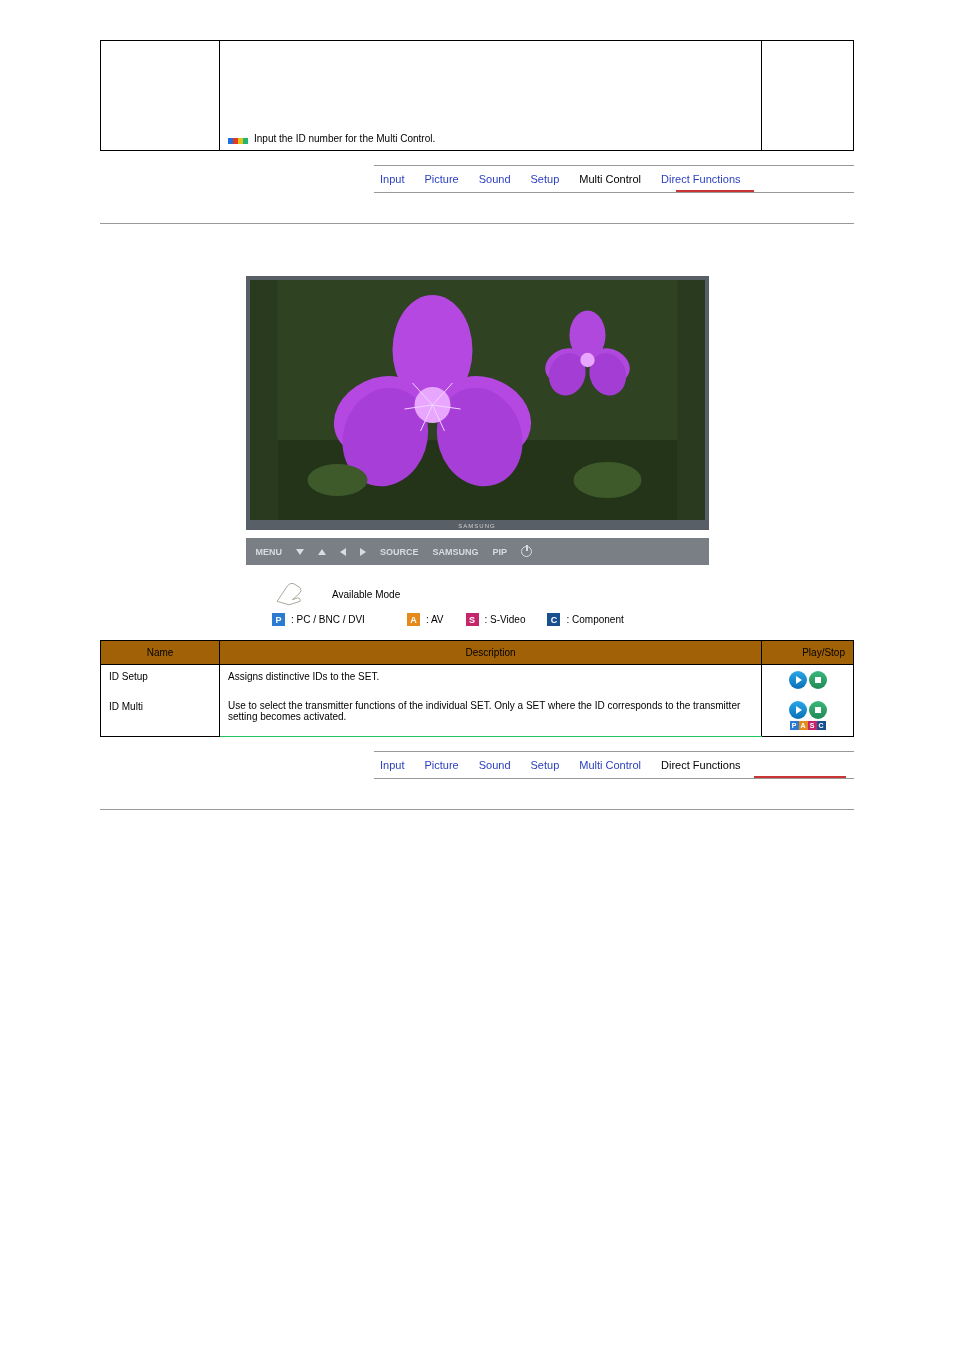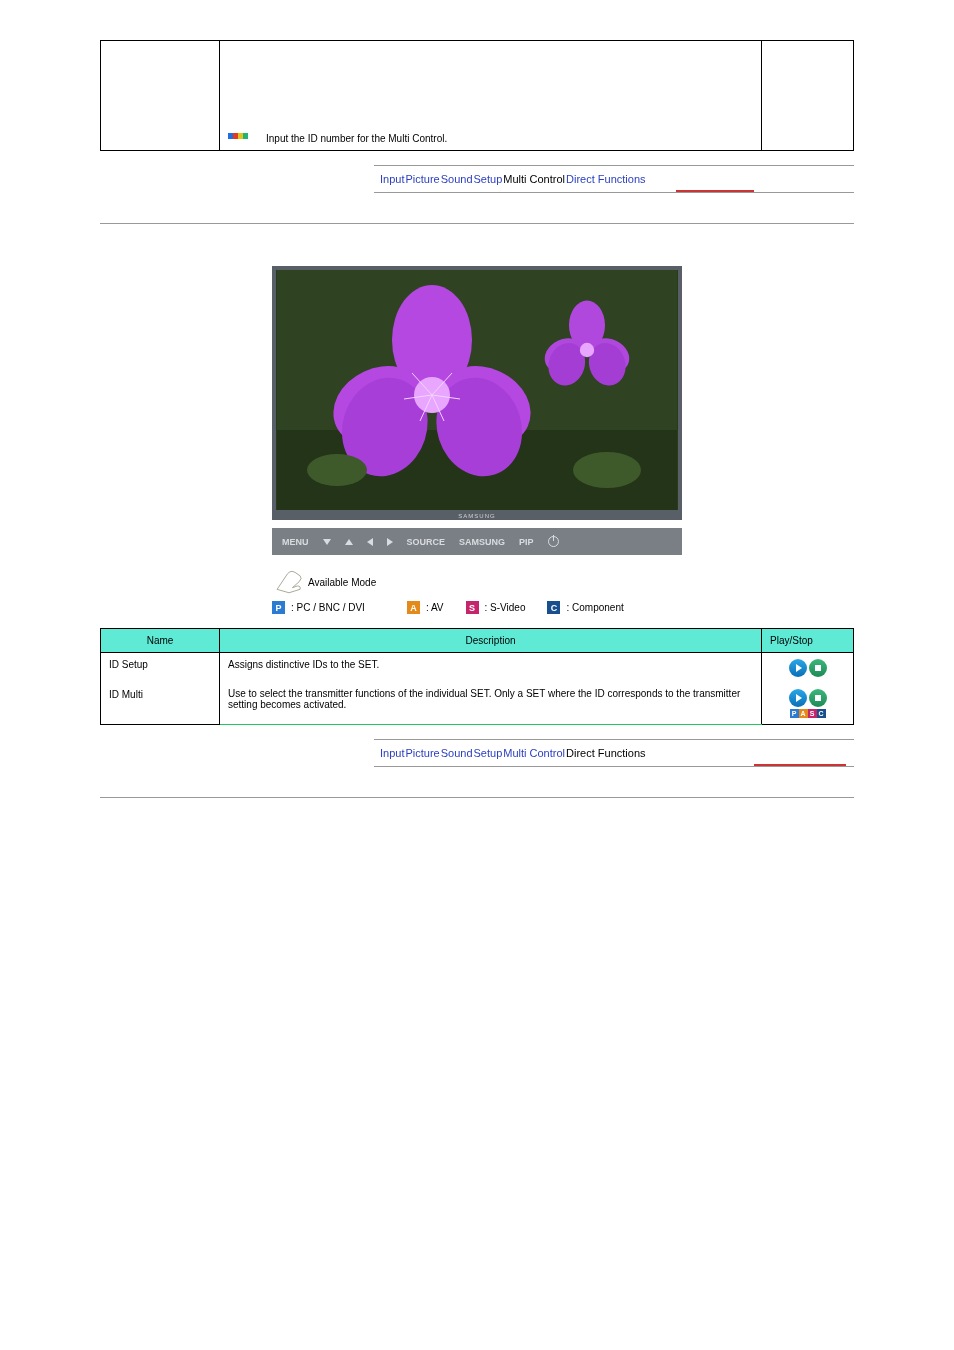--- a/index.html
+++ b/index.html
@@ -1,48 +1,48 @@
 <!DOCTYPE html>
 <html><head>
 <meta charset="utf-8">
 <style>
 *{box-sizing:border-box;margin:0;padding:0}
 body{font-family:"Verdana",Tahoma,sans-serif;font-size:10px;color:#000;background:#fff;width:954px}
 .page{padding:40px 100px 40px 100px}
 .tbl{border-collapse:collapse;width:100%;table-layout:fixed}
 .tbl td,.tbl th{border:1px solid #000;vertical-align:top;padding:6px 8px;font-size:10px}
-.tbl th{font-weight:normal;background:#5eead4}
+.tbl th{font-weight:normal;background:#a16207}
 .col-name{width:119px}
 .col-desc{}
 .col-play{width:92px}
 .topcells td{height:110px}
 .sep{border-top:1px solid #999;margin-top:30px}
 .tabs{width:480px;margin:14px 0 0 auto}
 .tabs hr{border:none;border-top:1px solid #999;margin:0 0 2px 0}
-.tabs .row{display:flex;gap:1px;padding:5px 6px;font-size:11px}
+.tabs .row{display:flex;gap:20px;padding:5px 6px;font-size:11px}
 .tabs .row span{color:#2a3fbf}
 .tabs .row .active{color:#000}
 .tabs .underline{height:2px;background:#fff;display:flex}
 .tabs .underline .seg{height:2px}
-.monitor{width:410px;margin:2px auto}
+.monitor{width:463px;margin:12px auto}
 .monitor .frame{border:4px solid #595f66;border-bottom-width:10px;position:relative}
 .monitor .screen{height:240px;background:#2a3a1e;position:relative;overflow:hidden}
 .flower{position:absolute;inset:0}
 .flower svg{width:100%;height:100%}
 .brand{position:absolute;bottom:-9px;left:0;right:0;text-align:center;font-size:6px;color:#d0d0d0;letter-spacing:1px}
 .btnbar{background:#7a7f85;display:flex;align-items:center;gap:14px;padding:8px 10px;margin-top:8px}
 .btnbar span{color:#d8dce0;font-size:9px;font-weight:bold}
 .btnbar .tri{width:0;height:0;border-left:4px solid transparent;border-right:4px solid transparent}
 .btnbar .tri.dn{border-top:6px solid #d8dce0}
 .btnbar .tri.up{border-bottom:6px solid #d8dce0}
 .btnbar .tri.lf{border-top:4px solid transparent;border-bottom:4px solid transparent;border-right:6px solid #d8dce0;border-left:none}
 .btnbar .tri.rt{border-top:4px solid transparent;border-bottom:4px solid transparent;border-left:6px solid #d8dce0;border-right:none}
 .btnbar .pwr{width:11px;height:11px;border:1.5px solid #d8dce0;border-radius:50%;position:relative}
 .btnbar .pwr:before{content:"";position:absolute;top:-2px;left:4px;width:1.5px;height:6px;background:#d8dce0}
-.handnote{display:flex;align-items:center;gap:2px;margin:10px 0 6px 0;width:410px;margin-left:auto;margin-right:auto}
+.handnote{display:flex;align-items:center;gap:26px;margin:10px 0 6px 0;width:410px;margin-left:auto;margin-right:auto}
 .hand{width:34px;height:30px}
 .note{font-size:10px;padding-top:4px}
 .badges{display:flex;gap:6px;width:410px;margin:4px auto 14px auto;align-items:center;font-size:10px}
 .sq{width:13px;height:13px;color:#fff;font-weight:bold;font-size:9px;display:flex;align-items:center;justify-content:center}
 .sq.p{background:#2a7bd1}
 .sq.a{background:#e38a1a}
 .sq.s{background:#c4256b}
 .sq.c{background:#1a4f8e}
 .playcell{text-align:center;padding:10px 4px}
 .pbtn{display:inline-flex;gap:2px;align-items:center}
@@ -62,21 +62,21 @@
 <table class="tbl topcells">
 <colgroup>
         <col class="col-name">
         <col class="col-desc">
         <col class="col-play">
       </colgroup>
 <tbody>
         <tr>
   <td></td>
   <td style="vertical-align:bottom">
-    <div style="display:flex;gap:18px;align-items:flex-start">
+    <div style="display:flex;gap:6px;align-items:flex-end">
       <div class="colorbar">
         <span style="background:#1d6fe2"></span>
                 <span style="background:#e23b1d"></span>
                 <span style="background:#e2c31d"></span>
                 <span style="background:#21b573"></span>
       </div>
       <span>Input the ID number for the Multi Control.</span>
     </div>
   </td>
   <td></td>
@@ -181,21 +181,21 @@
 <table class="tbl">
 <colgroup>
         <col class="col-name">
         <col class="col-desc">
         <col class="col-play">
       </colgroup>
 <tbody>
         <tr>
   <th style="text-align:center">Name</th>
   <th style="text-align:center">Description</th>
-  <th style="text-align:left">Play/Stop</th>
+  <th style="text-align:right">Play/Stop</th>
 </tr>
 <tr>
   <td rowspan="2" style="border-bottom:1px solid #000">
     <div style="margin-bottom:19px"><span>ID Setup</span></div>
     <div><span>ID Multi</span></div>
   </td>
   <td rowspan="2" style="border-bottom:1px solid #22c55e">
     <div style="margin-bottom:18px"><span>Assigns distinctive IDs to the SET.</span></div>
     <div><span>Use to select the transmitter functions of the individual SET. Only a SET where the ID corresponds to the transmitter setting becomes activated.</span></div>
   </td>

